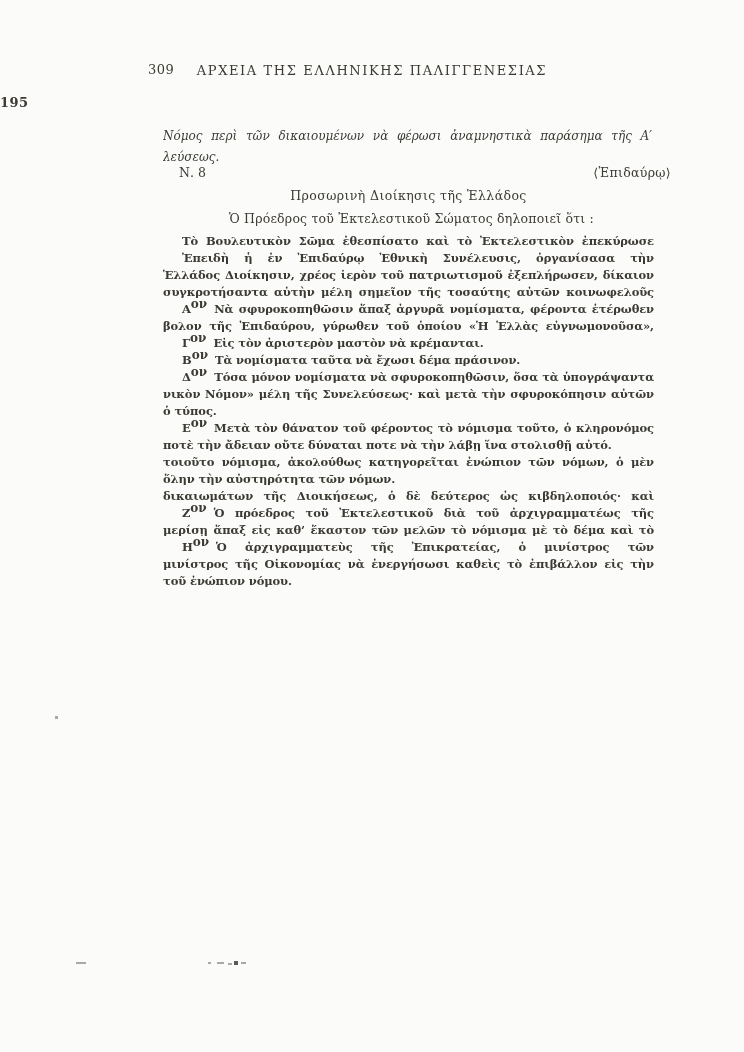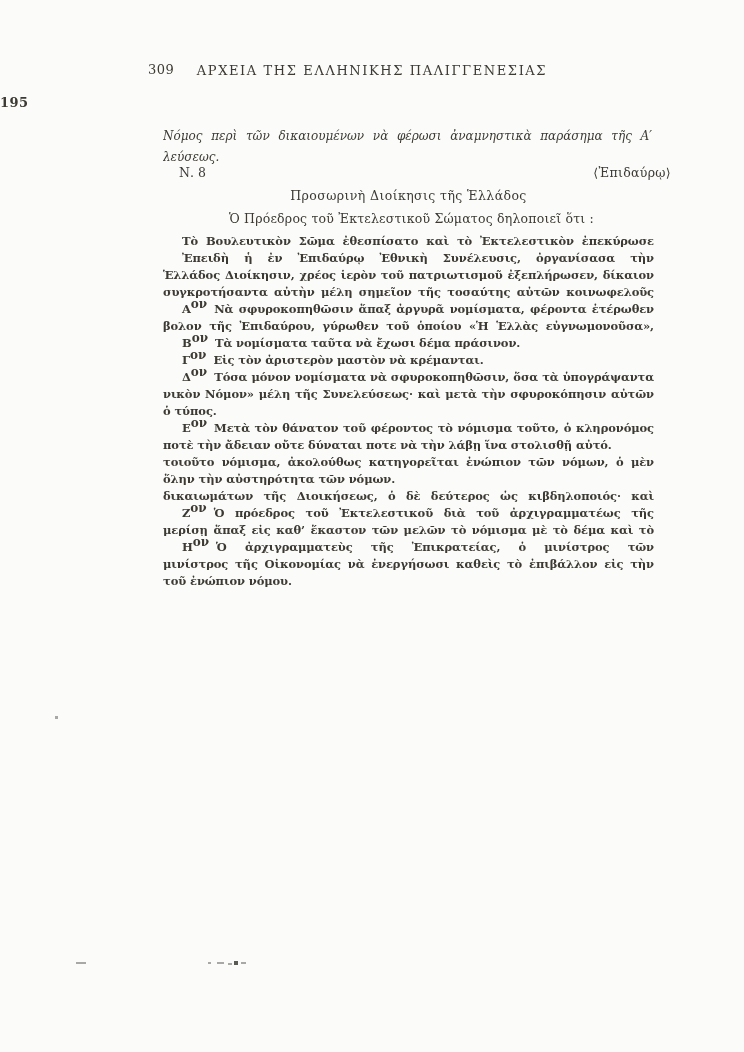--- a/index.html
+++ b/index.html
@@ -107,24 +107,24 @@
       <div class="para">
         <div class="line first">Ἐπειδὴ ἡ ἐν Ἐπιδαύρῳ Ἐθνικὴ Συνέλευσις, ὀργανίσασα τὴν Προσωρινὴν τῆς</div>
         <div class="line">Ἑλλάδος Διοίκησιν, χρέος ἱερὸν τοῦ πατριωτισμοῦ ἐξεπλήρωσεν, δίκαιον νὰ φέρωσι τὰ</div>
         <div class="line last">συγκροτήσαντα αὐτὴν μέλη σημεῖον τῆς τοσαύτης αὐτῶν κοινωφελοῦς ἐργασίας.</div>
       </div>
       <div class="para">
         <div class="line first"><span class="ord">Α<sup>ον</sup></span>Νὰ σφυροκοπηθῶσιν ἅπαξ ἀργυρᾶ νομίσματα, φέροντα ἑτέρωθεν μὲν τὸ σύμ-</div>
         <div class="line">βολον τῆς Ἐπιδαύρου, γύρωθεν τοῦ ὁποίου «Ἡ Ἑλλὰς εὐγνωμονοῦσα», ἑτέρωθεν δὲ τὴν</div>
       </div>
       <div class="para">
-        <div class="line first last"><span class="ord">Β<sup>ον</sup></span>Τὰ νομίσματα ταῦτα νὰ ἔχωσι δέμα πράσινον.</div>
+        <div class="line first last"><span class="ord">Γ<sup>ον</sup></span>Εἰς τὸν ἀριστερὸν μαστὸν νὰ κρέμανται.</div>
       </div>
       <div class="para">
-        <div class="line first last"><span class="ord">Γ<sup>ον</sup></span>Εἰς τὸν ἀριστερὸν μαστὸν νὰ κρέμανται.</div>
+        <div class="line first last"><span class="ord">Β<sup>ον</sup></span>Τὰ νομίσματα ταῦτα νὰ ἔχωσι δέμα πράσινον.</div>
       </div>
       <div class="para">
         <div class="line first"><span class="ord">Δ<sup>ον</sup></span>Τόσα μόνον νομίσματα νὰ σφυροκοπηθῶσιν, ὅσα τὰ ὑπογράψαντα τὸν «Ὀργα-</div>
         <div class="line">νικὸν Νόμον» μέλη τῆς Συνελεύσεως· καὶ μετὰ τὴν σφυροκόπησιν αὐτῶν νὰ συντριβῇ</div>
         <div class="line last">ὁ τύπος.</div>
       </div>
       <div class="para">
         <div class="line first"><span class="ord">Ε<sup>ον</sup></span>Μετὰ τὸν θάνατον τοῦ φέροντος τὸ νόμισμα τοῦτο, ὁ κληρονόμος αὐτοῦ δὲν ἔχει</div>
         <div class="line last">ποτὲ τὴν ἄδειαν οὔτε δύναται ποτε νὰ τὴν λάβῃ ἵνα στολισθῇ αὐτό.</div>
       </div>

